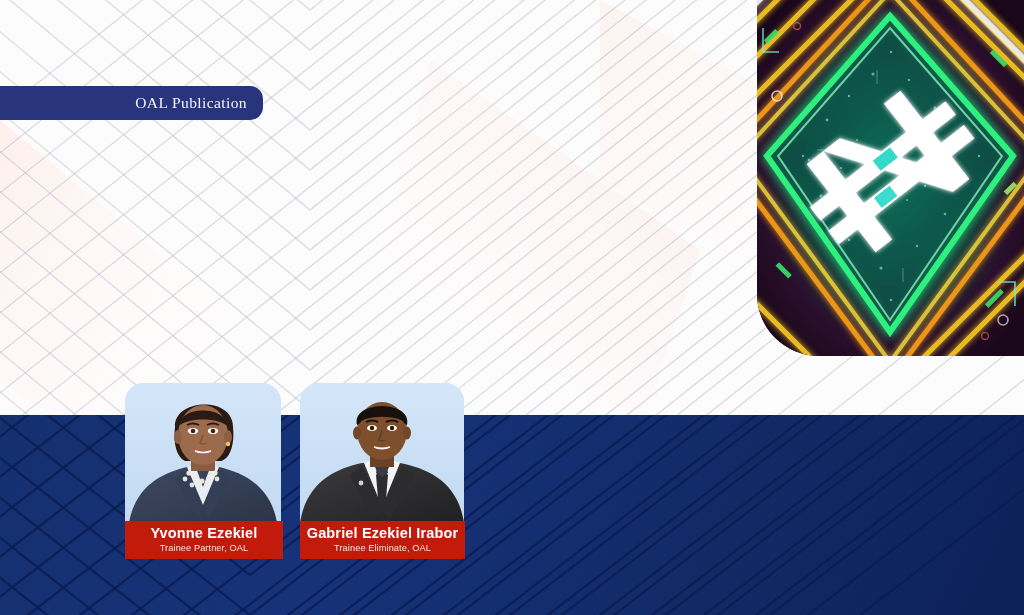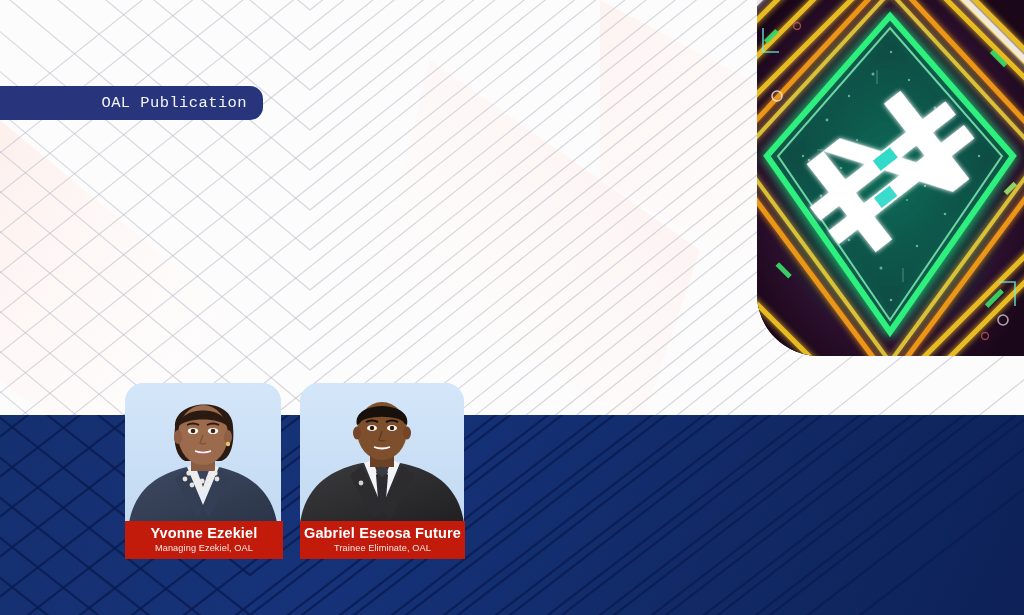--- a/index.html
+++ b/index.html
@@ -26,21 +26,21 @@
   .pub-banner {
     position:absolute; left:0; top:86px; width:263px; height:34px;
     background:#28357c;
     border-top-right-radius:13px;
     border-bottom-right-radius:13px;
     display:flex; align-items:center; justify-content:flex-end;
     padding-right:16px;
   }
   .pub-banner-label {
     color:#f2f4fb; font-size:15.5px; letter-spacing:.4px; font-weight:400;
-    font-family:Liberation Mono, monospace;
+    font-family:Liberation Serif, serif;
   }
 
   
   .title {
     position:absolute; left:118px; top:204px; width:620px;
     color:#233b90;
     font-size:24.5px; font-weight:bold; line-height:1.42;
     letter-spacing:-0.1px;
     font-family:"Liberation Sans", sans-serif;
   }
@@ -420,21 +420,21 @@
           <path d="M 78 52 L 75 60 Q 78 62 81 60" stroke="#7d5238" stroke-width="1.4" fill="none"></path>
           <path d="M 68 67 Q 78 76 88 67 Q 78 72 68 67 Z" fill="#c4587a"></path>
           <path d="M 70 68 Q 78 71 86 68" stroke="#ffffff" stroke-width="1.6" fill="none"></path>
 
           <circle cx="103" cy="61" r="2.2" fill="#e8c86a"></circle>
         </g>
       </svg>
     </div>
     <div class="plate">
       <div class="plate-name">Yvonne Ezekiel</div>
-      <div class="plate-role">Managing Ezekiel, OAL</div>
+      <div class="plate-role">Trainee Partner, OAL</div>
     </div>
   </div>
 
   <div class="speaker" id="sp2">
     <div class="frame">
       <svg width="164" height="140" viewBox="0 0 164 140">
         <defs>
           <linearGradient id="bgG" x1="0" y1="0" x2="0" y2="1">
             <stop offset="0%" stop-color="#d4e6f9"></stop>
               <stop offset="100%" stop-color="#c2daf2"></stop>
@@ -480,18 +480,18 @@
           <path d="M 86 39 Q 92 36 98 39" stroke="#18100a" stroke-width="2" fill="none"></path>
 
           <path d="M 82 48 L 79 57 Q 82 59 85 57" stroke="#5f3a20" stroke-width="1.4" fill="none"></path>
 
           <path d="M 72 63 Q 82 72 92 63 Q 82 68 72 63 Z" fill="#8d4a3a"></path>
           <path d="M 74 64 Q 82 67 90 64" stroke="#ffffff" stroke-width="1.8" fill="none"></path>
         </g>
       </svg>
     </div>
     <div class="plate">
-      <div class="plate-name">Gabriel Eseosa Future</div>
+      <div class="plate-name">Gabriel Ezekiel Irabor</div>
       <div class="plate-role">Trainee Eliminate, OAL</div>
     </div>
   </div>
 
 </div>
 
 </body></html>

